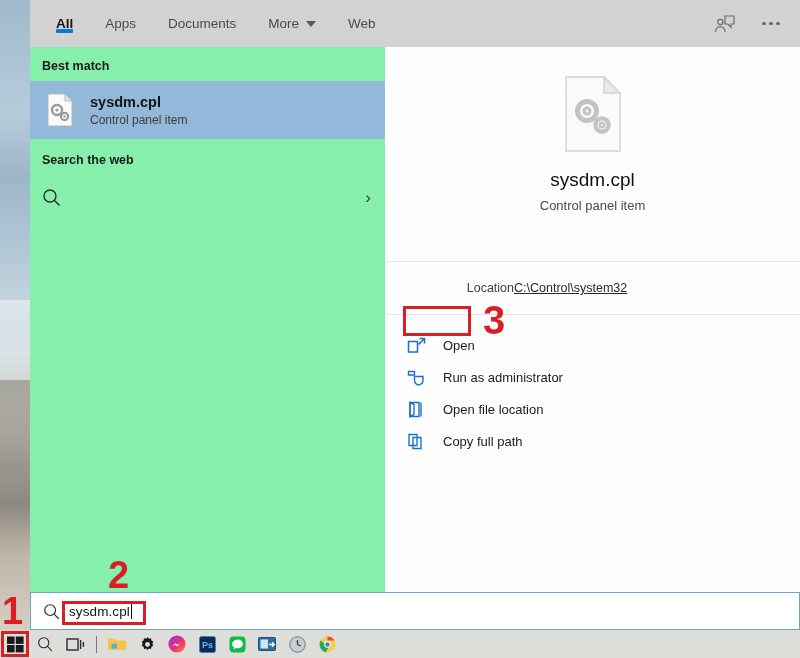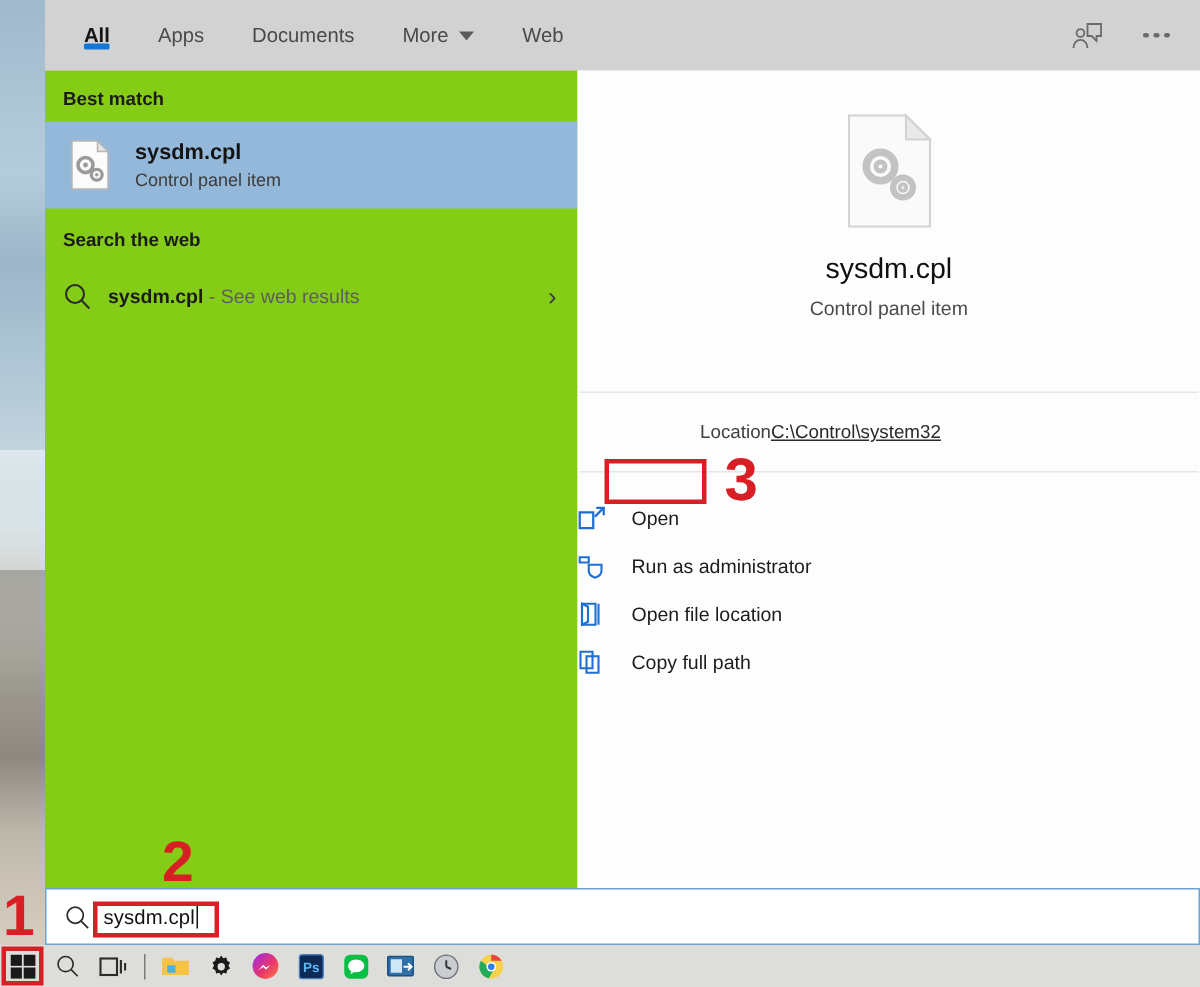--- a/index.html
+++ b/index.html
@@ -60,21 +60,21 @@
     margin-left: auto; display: flex; align-items: center; height: 47px;
     padding-right: 16px; gap: 20px;
   }
   .hdr-icon { width: 26px; height: 26px; display: flex; align-items: center; justify-content: center; }
   .dots { display: flex; gap: 3.5px; }
   .dots i { width: 3.5px; height: 3.5px; border-radius: 50%; background: #6a6a6a; display: block; }
 
   
   .results {
     position: absolute; left: 30px; top: 47px; width: 355px; height: 545px;
-    background: #84cc16;
+    background: #86efac;
   }
   .section-title {
     font-size: 12.5px; font-weight: bold; color: #1b1b1b;
     padding: 12px 0 8px 12px;
   }
   .result-row {
     display: flex; align-items: center; height: 58px; padding-left: 12px; cursor: default;
   }
   .result-row.selected { background: #93b8da; }
   .res-icon { width: 36px; display: flex; align-items: center; justify-content: center; flex: 0 0 36px; }
@@ -102,21 +102,21 @@
 
   .divider { height: 1px; background: #e6e6e6; margin: 0 1px; }
   .loc-row { display: flex; align-items: center; height: 52px; padding-left: 24px; }
   .loc-label { font-size: 12.5px; color: #3f3f3f; width: 105px; flex: 0 0 105px; text-align: right; }
   .loc-link {
     font-size: 12.5px; color: #2a2a2a; text-decoration: underline; cursor: pointer;
   }
 
   .actions { padding-top: 14px; }
   .action {
-    display: flex; align-items: center; height: 32px; 
+    display: flex; align-items: center; height: 32px; padding-left: 22px;
     cursor: default; position: relative;
   }
   .act-icon { width: 30px; flex: 0 0 30px; display: flex; align-items: center; }
   .act-label { font-size: 13px; color: #1c1c1c; margin-left: 6px; }
 
   
   .searchbar {
     position: absolute; left: 30px; top: 592px; width: 770px; height: 38px;
     background: #ffffff; border: 1px solid #6ea2cf;
     display: flex; align-items: center; padding-left: 12px;
@@ -218,23 +218,20 @@
     </div>
 
     <div class="section-title" style="padding-top:14px;">Search the web</div>
 
     <div class="web-row">
       <div class="web-icon">
         <svg width="19" height="19" viewBox="0 0 19 19">
           <circle cx="8" cy="8" r="6" fill="none" stroke="#2b2b2b" stroke-width="1.4"></circle>
           <line x1="12.4" y1="12.4" x2="17.6" y2="17.6" stroke="#2b2b2b" stroke-width="1.4"></line>
         </svg>
-      </div>
-      <div class="web-label">
-        <span style="font-weight:bold;color:#1b1b1b;">sysdm.cpl</span><span> - See web results</span>
       </div>
       <div class="chev">›</div>
     </div>
   </div>
 
   <div class="preview">
     <div class="prev-hero">
       <div class="hero-icon">
         <svg width="62" height="78" viewBox="0 0 62 78">
           <path d="M4 2 h38 l16 16 v58 h-54 z" fill="#fafafa" stroke="#d2d2d2" stroke-width="1.4"></path>

